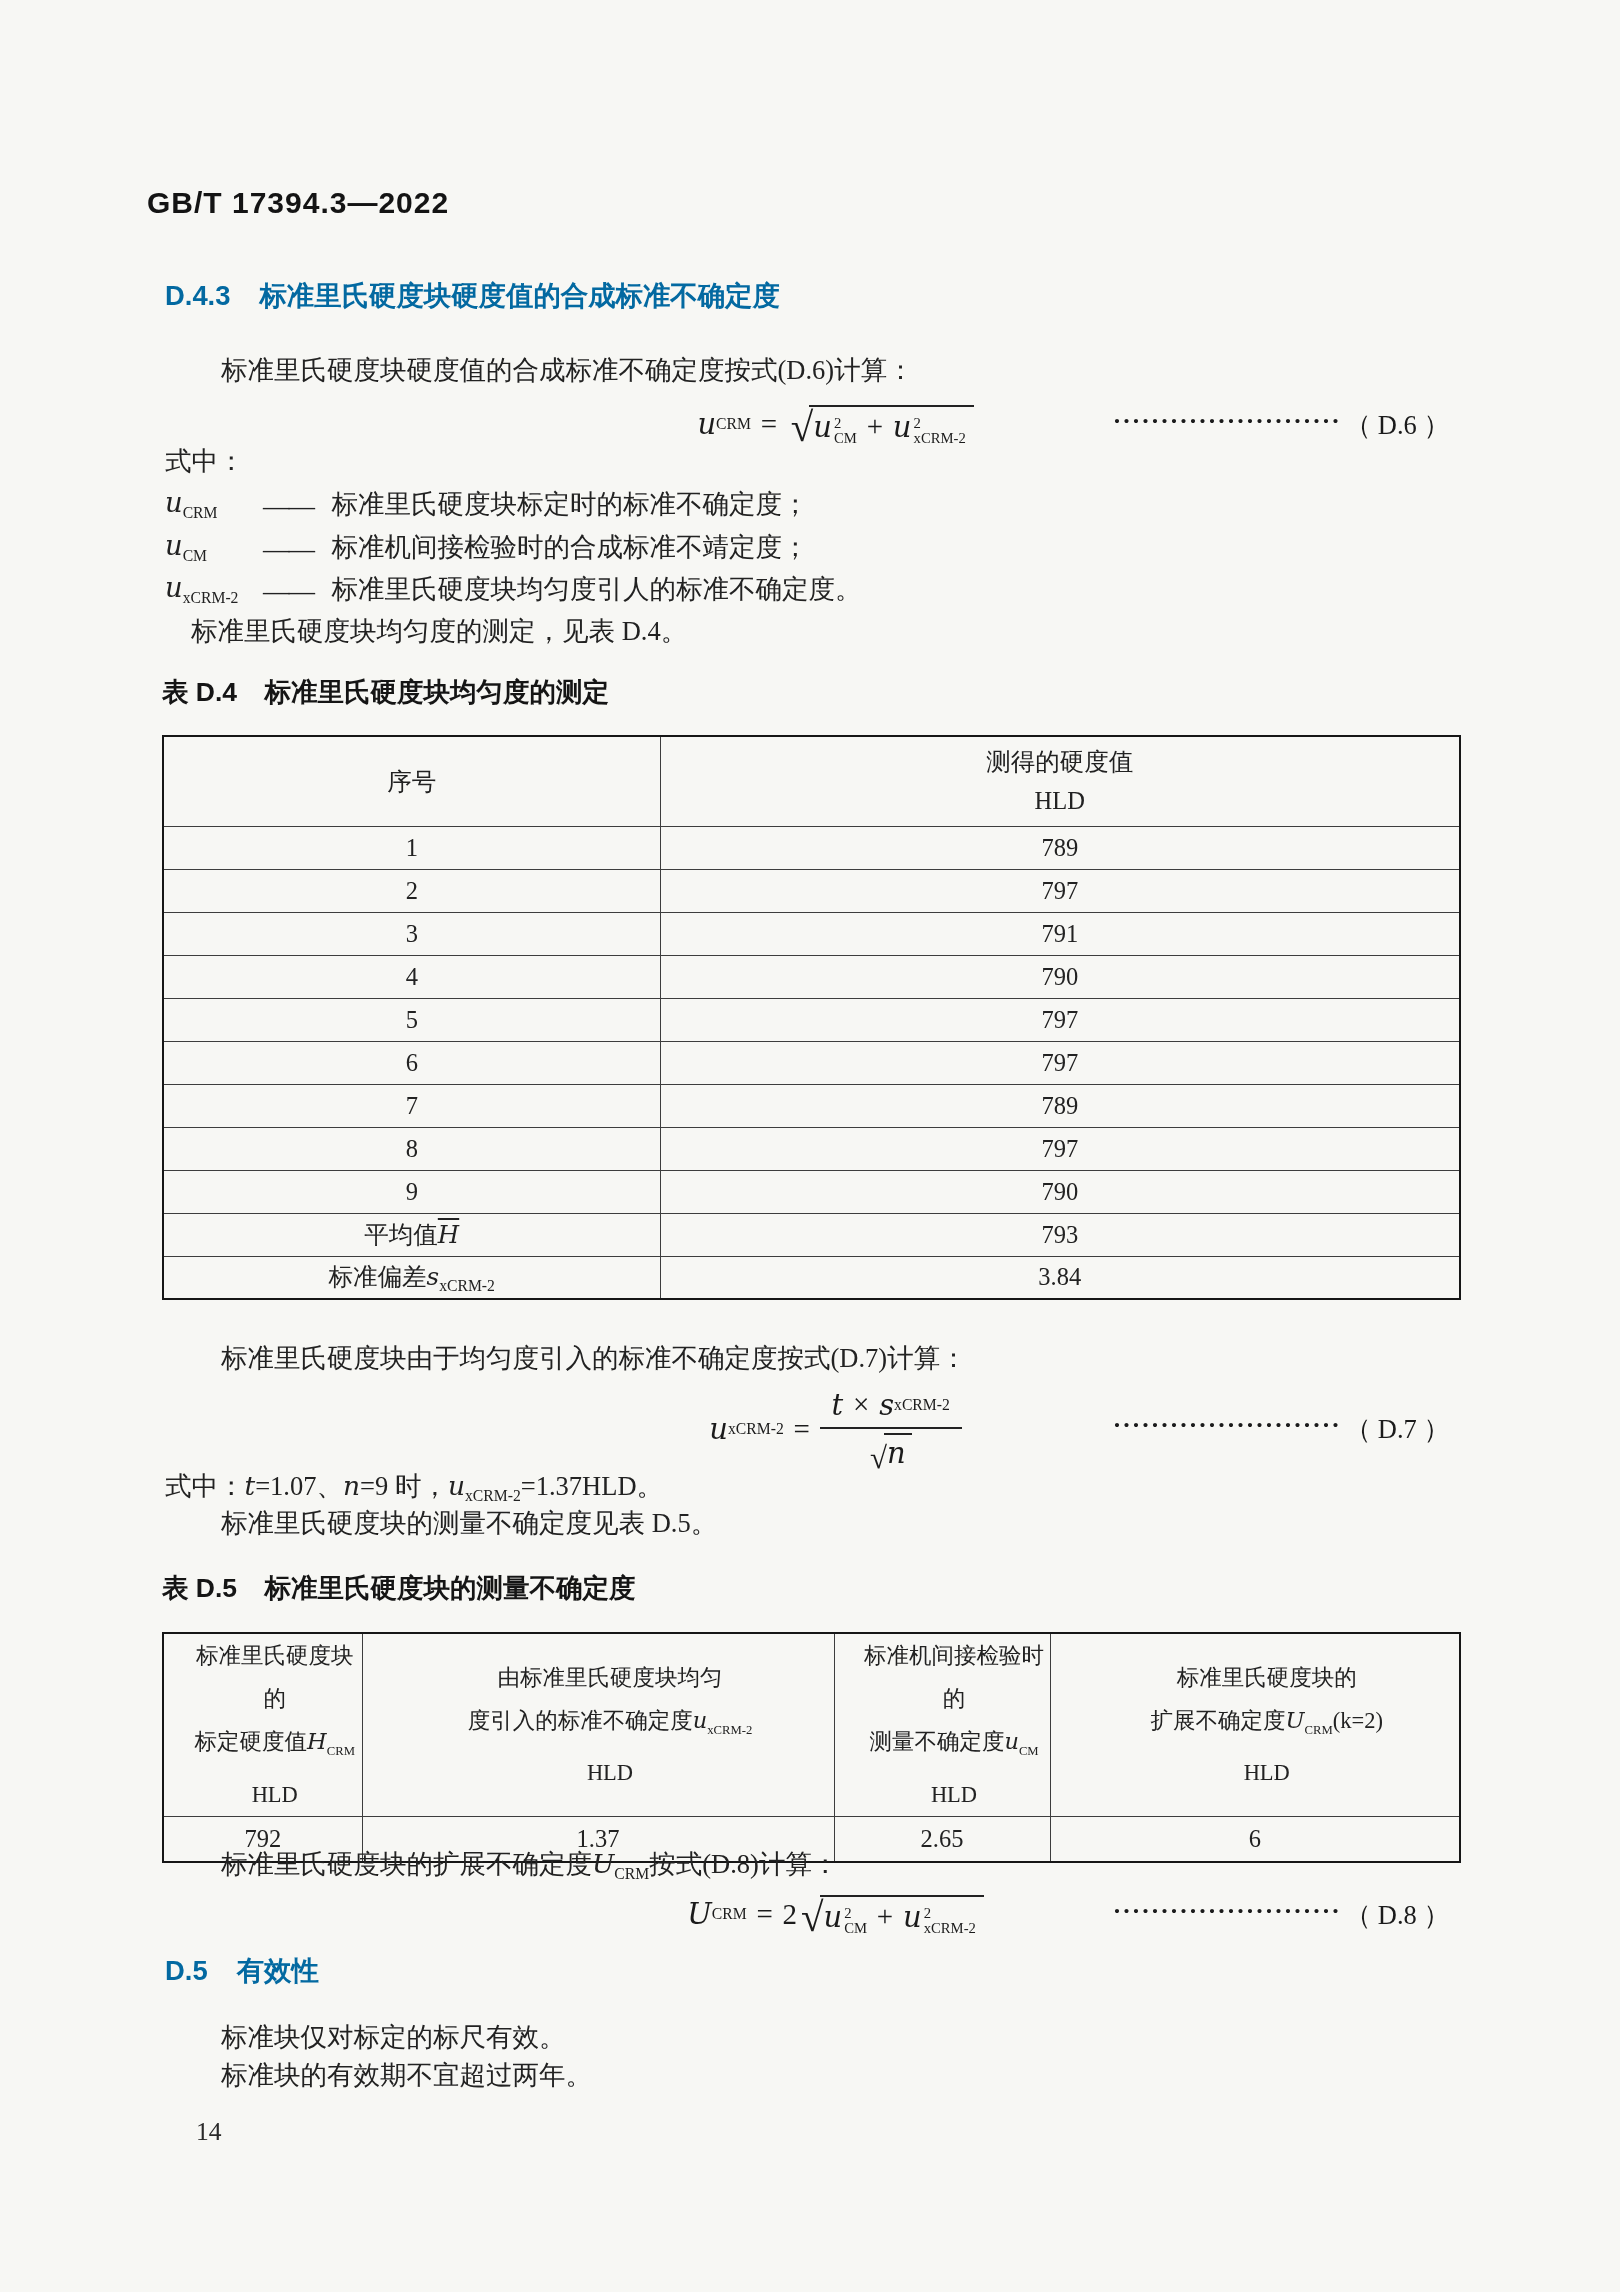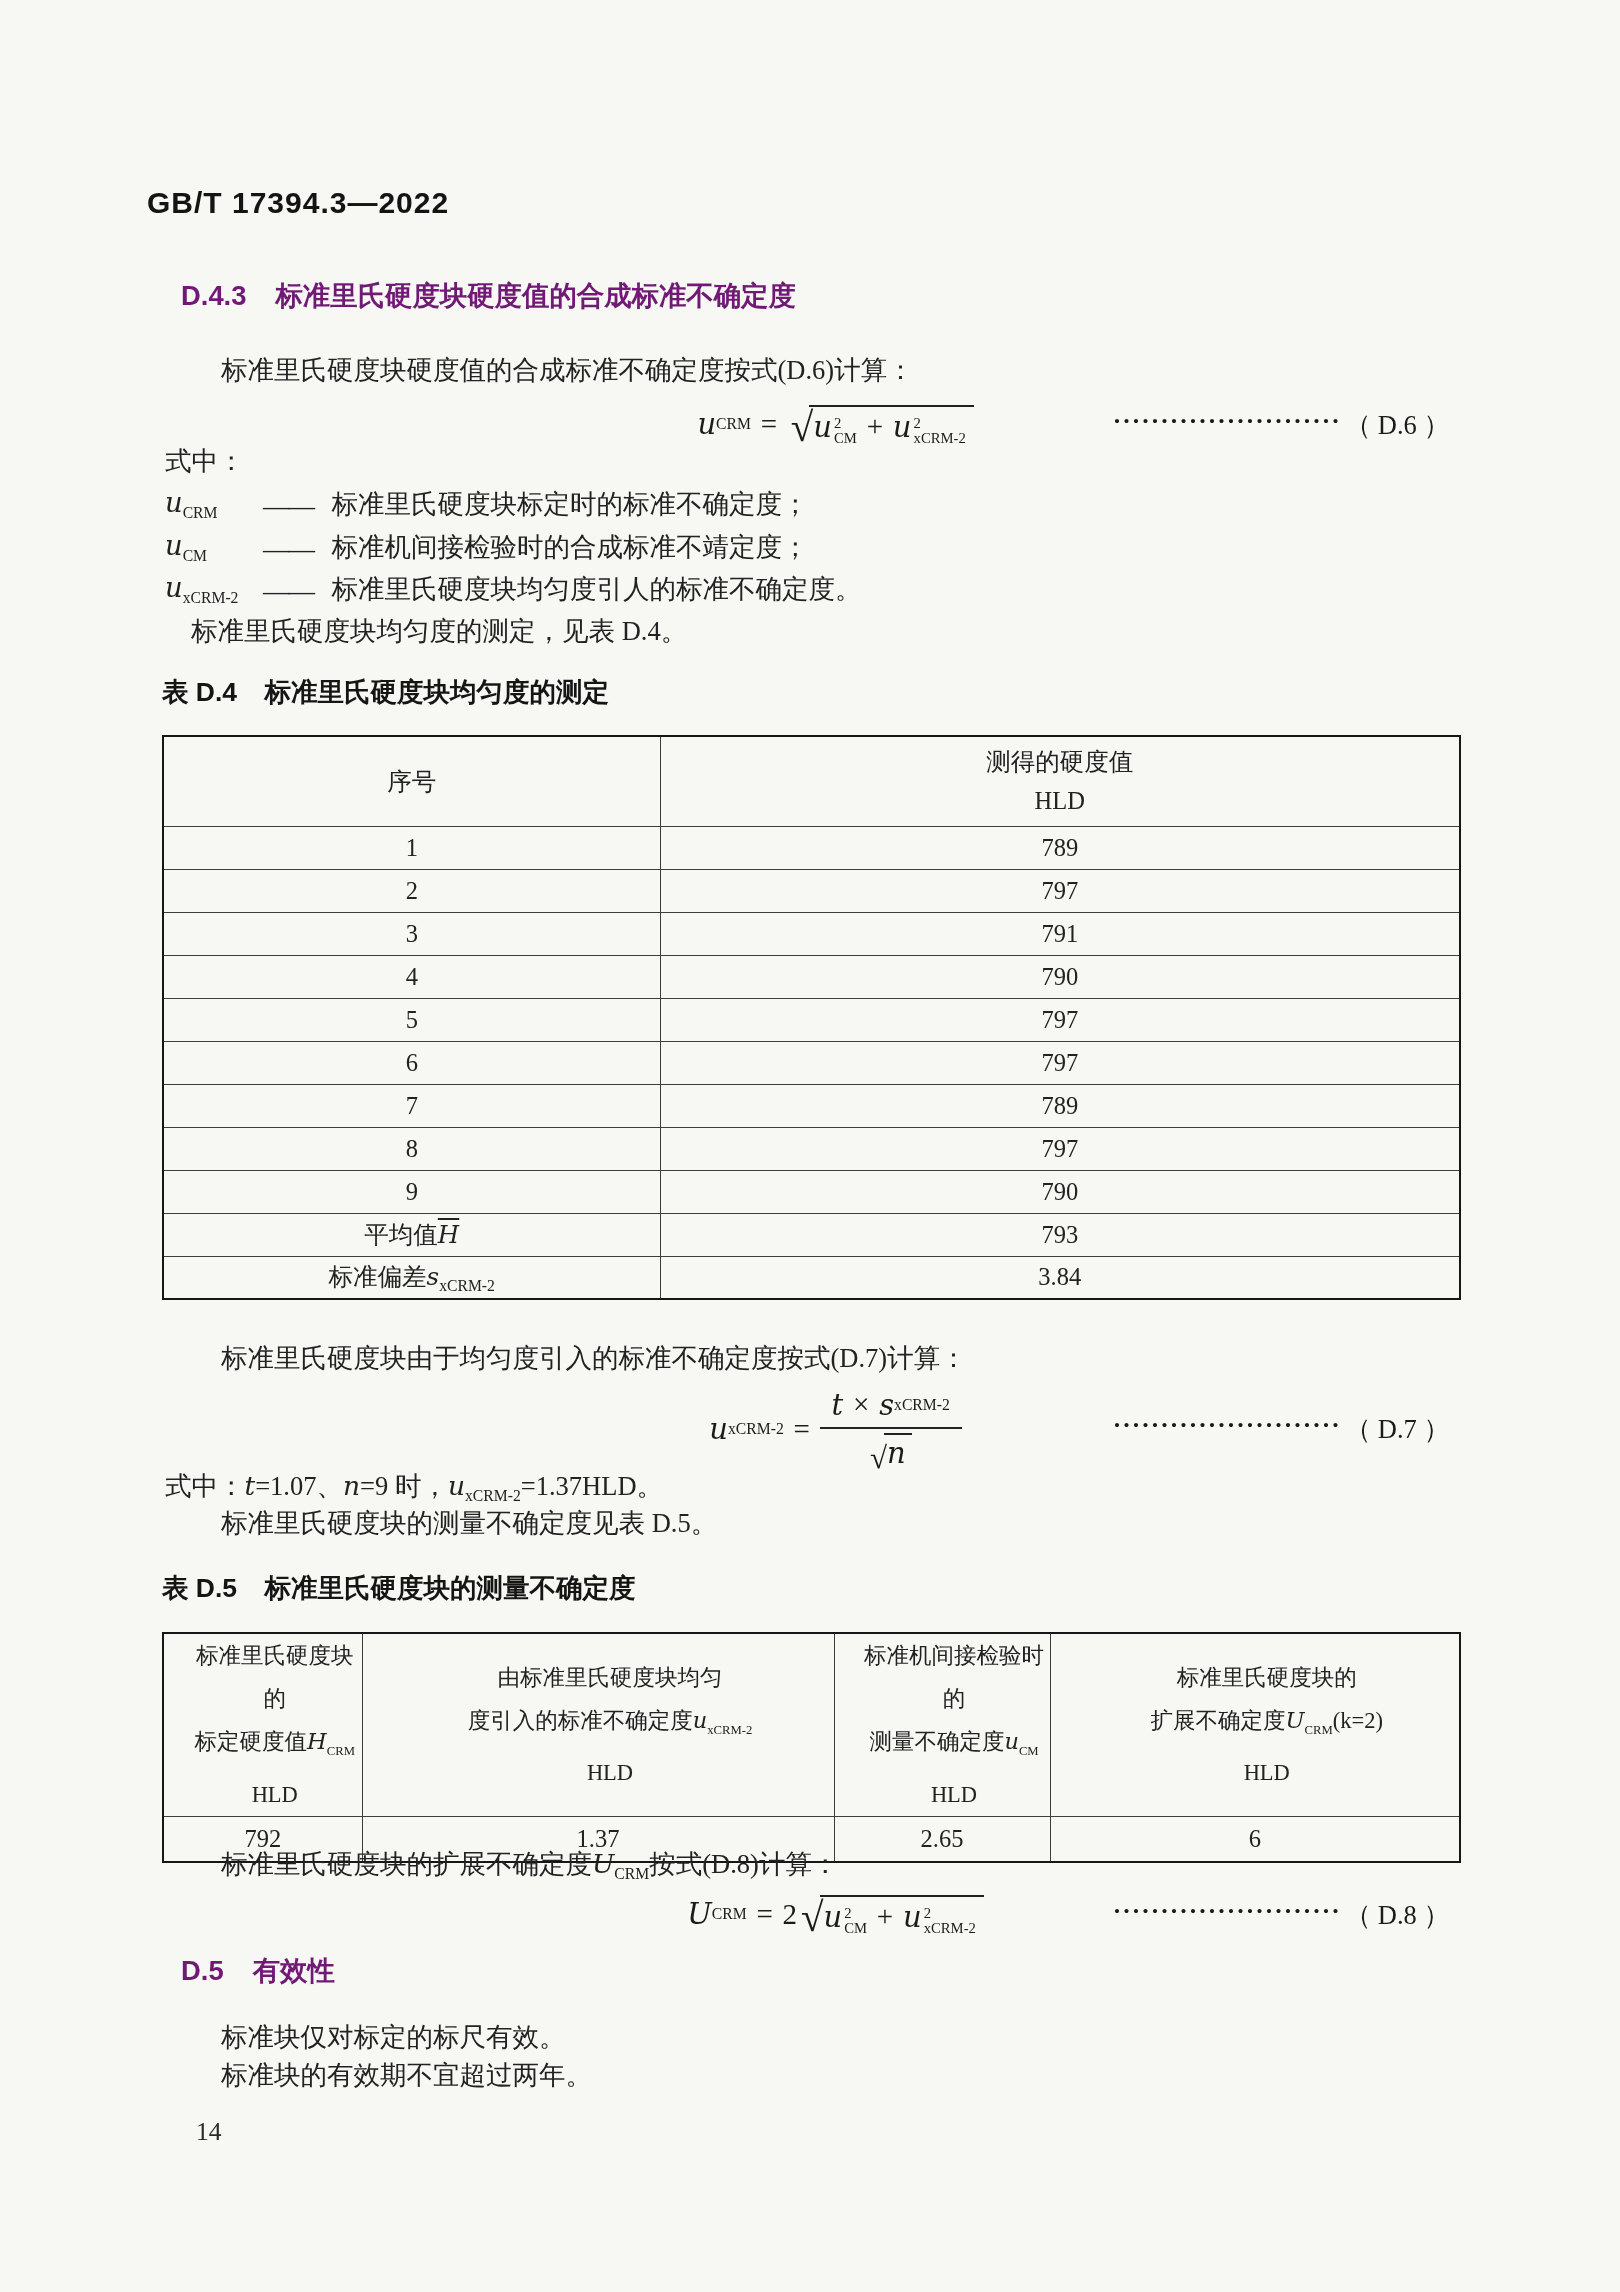--- a/index.html
+++ b/index.html
@@ -7,23 +7,22 @@
     position:relative; width:1620px; height:2293px;
     background:#f7f7f4; overflow:hidden; color:#1e1e1e;
     font-family:"Liberation Serif","DejaVu Serif",serif;
   }
   .abs { position:absolute; }
   .docnum {
     left:147px; top:186px; font-size:30px; font-weight:bold;
     font-family:"Liberation Sans","DejaVu Sans",sans-serif; letter-spacing:1px; color:#141414;
   }
   .h-sec {
-    font-size:27.4px; font-weight:bold; color:#701a75;
+    font-size:27.4px; font-weight:bold; color:#0369a1;
     font-family:"Liberation Sans","DejaVu Sans",sans-serif;
-    margin-left:16px;
   }
   .h-sec .h-num { margin-right:29px; }
   .para { font-size:26.5px; line-height:35px; color:#222; }
   .vi { font-style:italic; font-family:"DejaVu Serif","Liberation Serif",serif; }
   sub { font-size:15.7px; font-style:normal; letter-spacing:0; }
   .eq-line { position:absolute; left:221px; right:170px; display:flex; align-items:center; justify-content:center; }
   .eq { display:inline-flex; align-items:center; font-size:29px; color:#1b1b1b; }
   .eq .op { margin:0 9.8px; font-style:normal; }
   .coef { margin-right:3.9px; }
   .sqrt { display:inline-flex; align-items:flex-end; }

